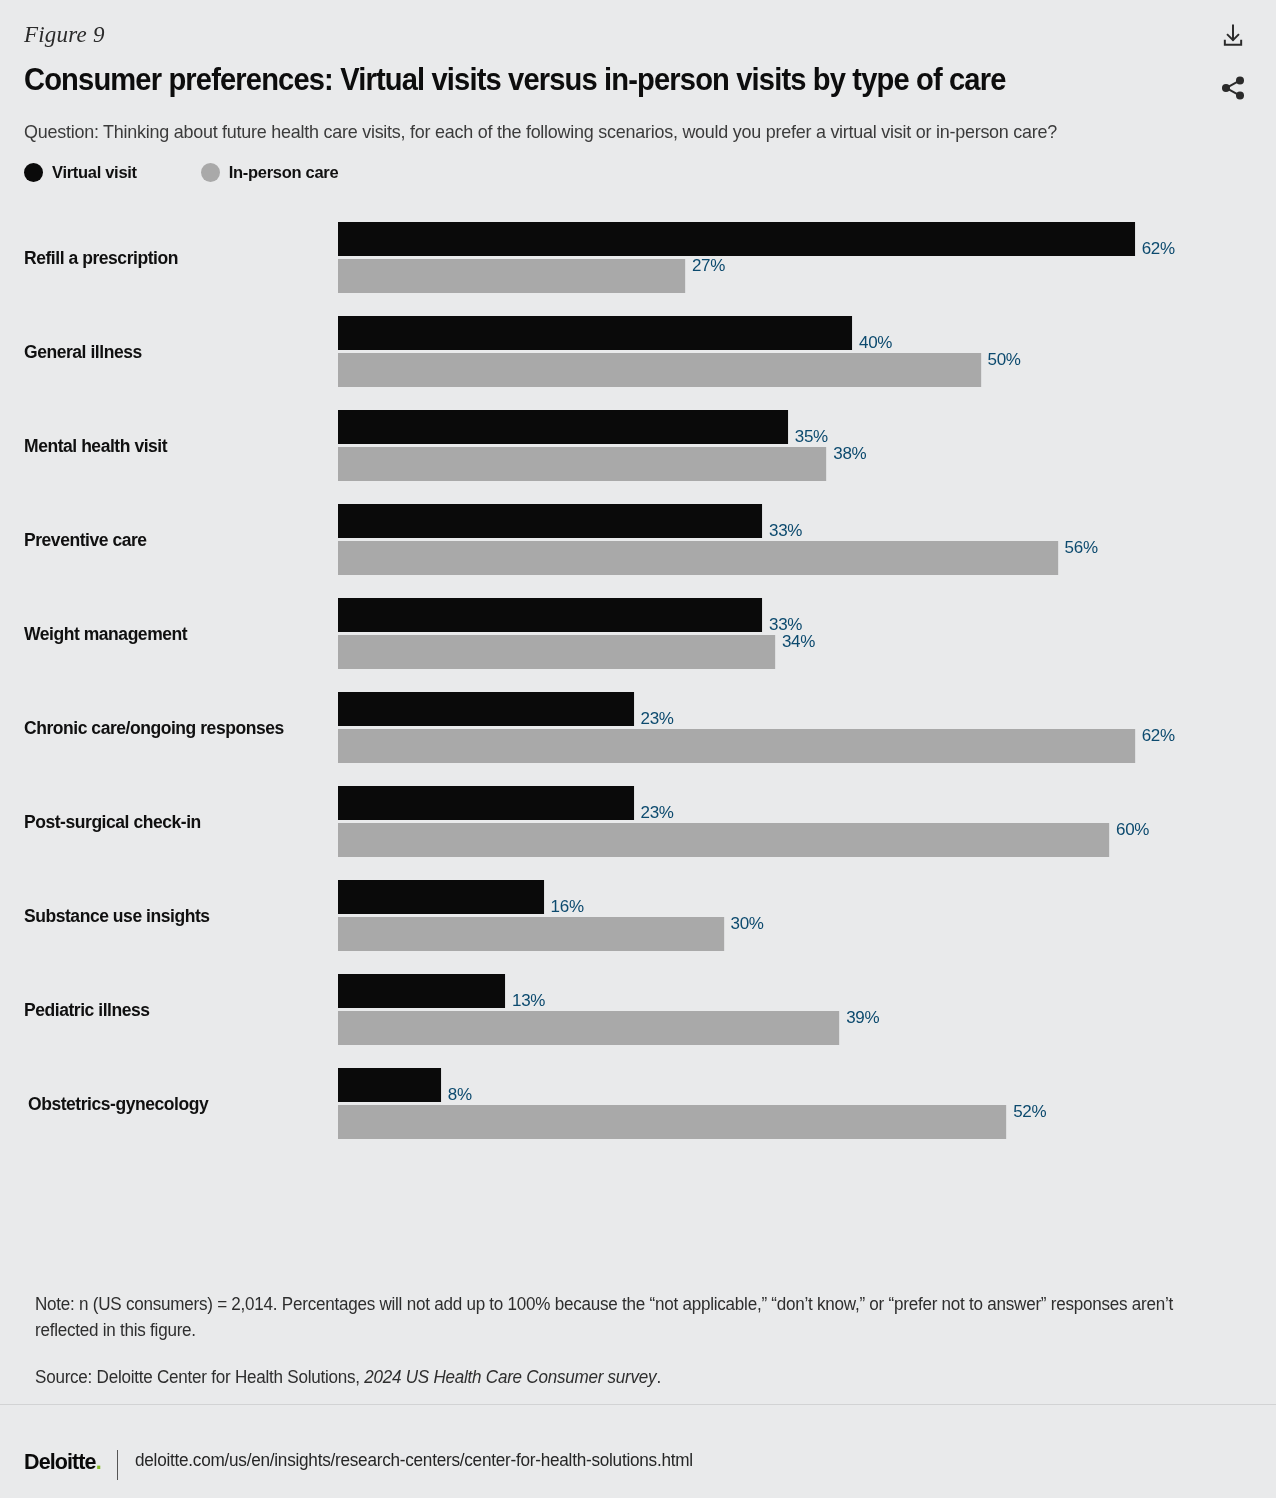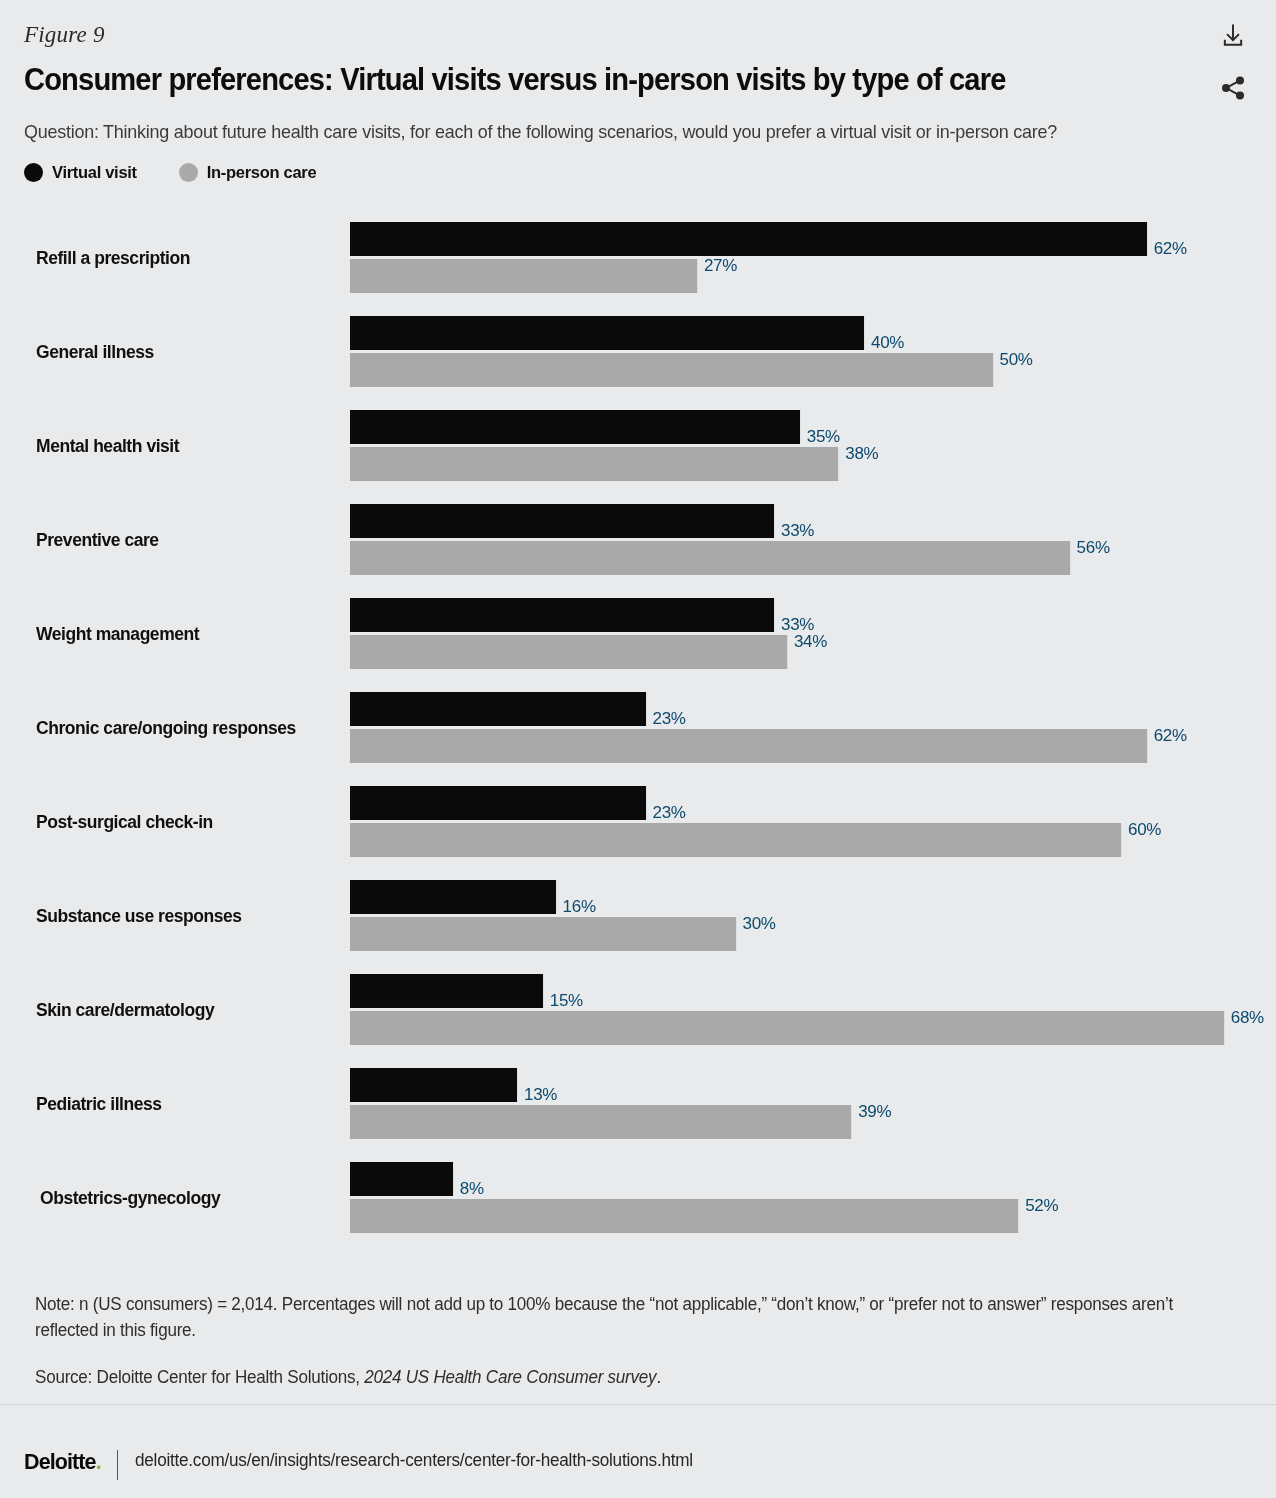--- a/index.html
+++ b/index.html
@@ -83,21 +83,21 @@
     transform-origin: left center;
   }
 
   
   .legend {
     position: absolute;
     left: 24px;
     top: 163px;
     display: flex;
     align-items: center;
-    gap: 42px;
+    gap: 64px;
   }
   .legend-item {
     display: flex;
     align-items: center;
     gap: 9px;
   }
   .legend-swatch {
     width: 19px;
     height: 19px;
     border-radius: 50%;
@@ -110,21 +110,20 @@
     color: #111;
   }
 
   
   .chart {
     position: absolute;
     left: 24px;
     top: 222px;
     width: 1228px;
     height: 1030px;
-    margin-left: 12px;
   }
   .chart-row {
     position: relative;
     height: 94px;
     width: 100%;
   }
   .row-label {
     position: absolute;
     left: 0;
     top: 0;
@@ -367,42 +366,29 @@
             <div class="bar dark" title="Virtual visit: 23%" style="width: 295.55px;"></div>
             <span class="bar-value dark-val">23%</span>
           </div>
           <div class="bar-line">
             <div class="bar light" title="In-person care: 60%" style="width: 771px;"></div>
             <span class="bar-value light-val">60%</span>
           </div>
         </div>
       </div>
       <div class="chart-row">
-        <div class="row-label">Substance use responses</div>
+        <div class="row-label">Substance use insights</div>
         <div class="bars">
           <div class="bar-line">
             <div class="bar dark" title="Virtual visit: 16%" style="width: 205.6px;"></div>
             <span class="bar-value dark-val">16%</span>
           </div>
           <div class="bar-line">
             <div class="bar light" title="In-person care: 30%" style="width: 385.5px;"></div>
             <span class="bar-value light-val">30%</span>
-          </div>
-        </div>
-      </div>
-      <div class="chart-row">
-        <div class="row-label">Skin care/dermatology</div>
-        <div class="bars">
-          <div class="bar-line">
-            <div class="bar dark" title="Virtual visit: 15%" style="width: 192.75px;"></div>
-            <span class="bar-value dark-val">15%</span>
-          </div>
-          <div class="bar-line">
-            <div class="bar light" title="In-person care: 68%" style="width: 873.8px;"></div>
-            <span class="bar-value light-val">68%</span>
           </div>
         </div>
       </div>
       <div class="chart-row">
         <div class="row-label">Pediatric illness</div>
         <div class="bars">
           <div class="bar-line">
             <div class="bar dark" title="Virtual visit: 13%" style="width: 167.05px;"></div>
             <span class="bar-value dark-val">13%</span>
           </div>

